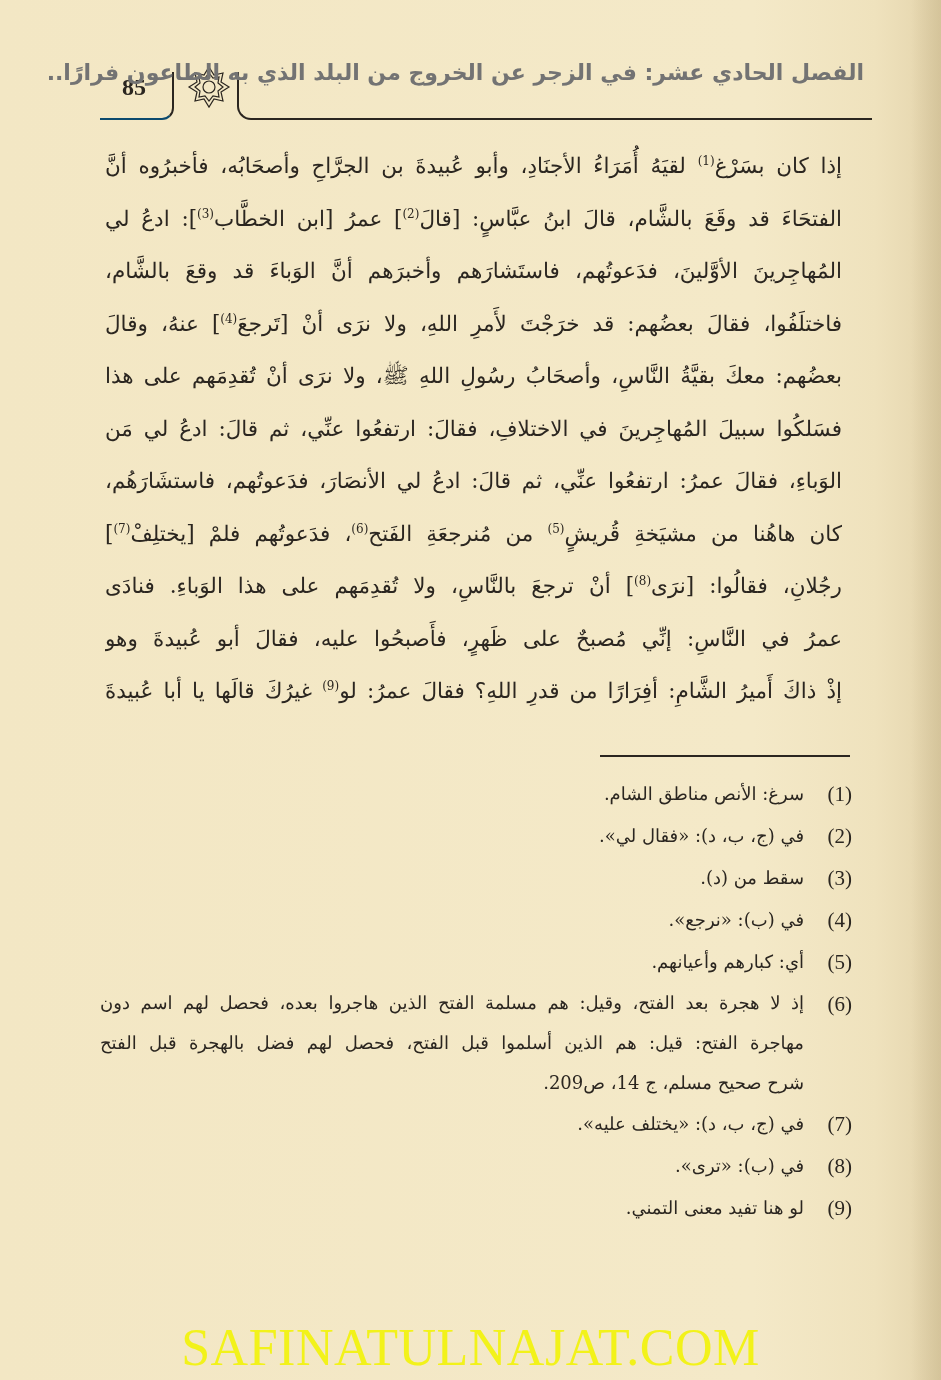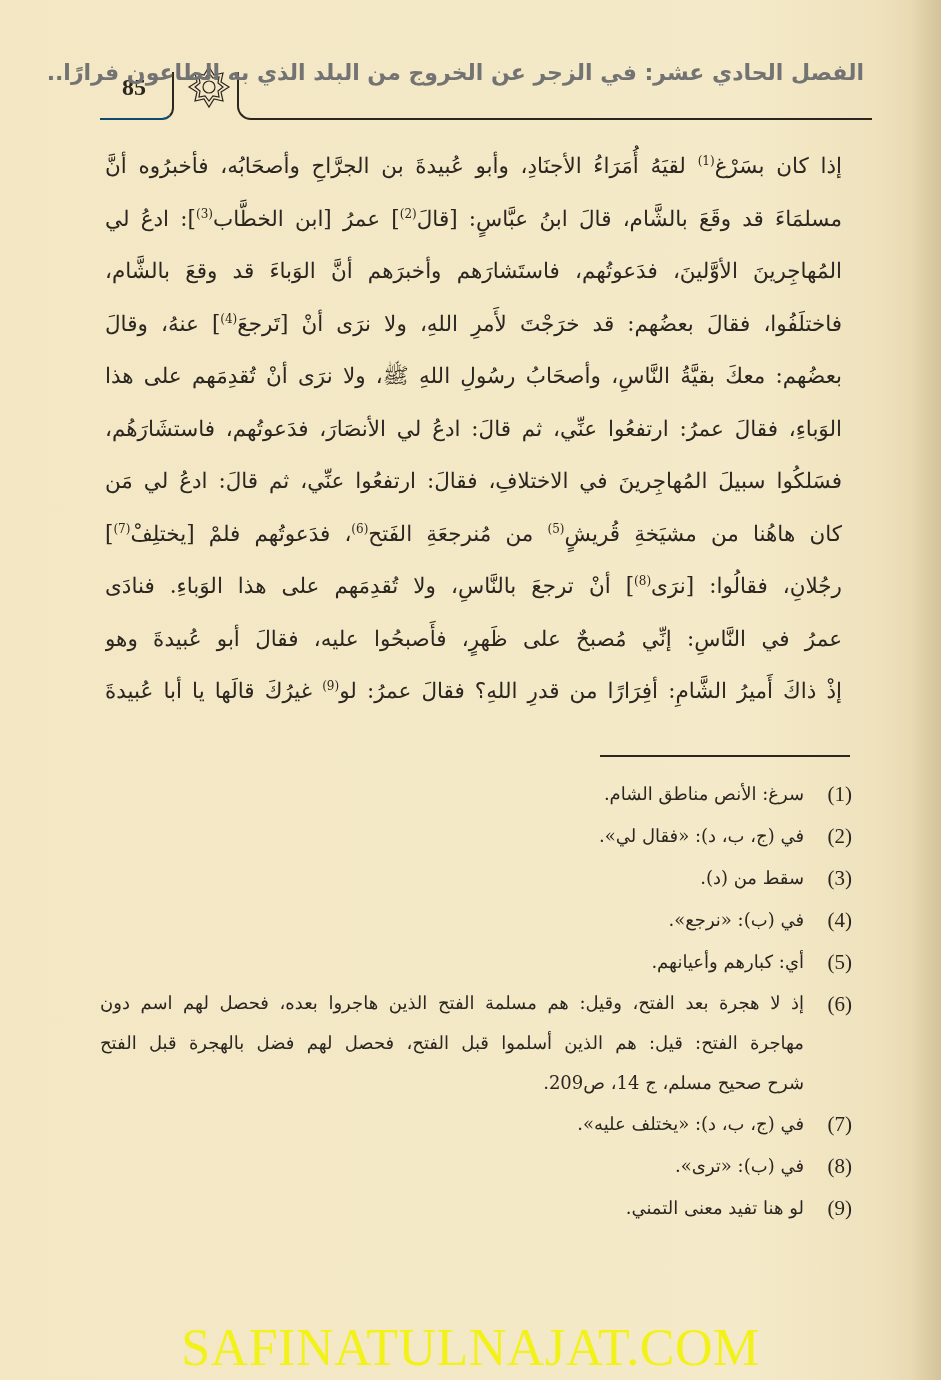--- a/index.html
+++ b/index.html
@@ -192,26 +192,26 @@
       </g>
     </svg>
   </div>
   <div class="title-box">
     <span class="running-title">الفصل الحادي عشر: في الزجر عن الخروج من البلد الذي به الطاعون فرارًا..</span>
   </div>
 </div>
 
 <div class="body-text" id="body-text">
     <span class="body-line"><span>إذا كان بسَرْغ</span><sup class="fn">(1)</sup><span> لقيَهُ أُمَرَاءُ الأجنَادِ، وأبو عُبيدةَ بن الجرَّاحِ وأصحَابُه، فأخبرُوه أنَّ</span></span>
-    <span class="body-line"><span>مسلمَاءَ قد وقَعَ بالشَّام، قالَ ابنُ عبَّاسٍ: [قالَ</span><sup class="fn">(2)</sup><span>] عمرُ [ابن الخطَّاب</span><sup class="fn">(3)</sup><span>]: ادعُ لي</span></span>
+    <span class="body-line"><span>الفتحَاءَ قد وقَعَ بالشَّام، قالَ ابنُ عبَّاسٍ: [قالَ</span><sup class="fn">(2)</sup><span>] عمرُ [ابن الخطَّاب</span><sup class="fn">(3)</sup><span>]: ادعُ لي</span></span>
     <span class="body-line"><span>المُهاجِرينَ الأوَّلينَ، فدَعوتُهم، فاستَشارَهم وأخبرَهم أنَّ الوَباءَ قد وقعَ بالشَّام،</span></span>
     <span class="body-line"><span>فاختلَفُوا، فقالَ بعضُهم: قد خرَجْتَ لأَمرِ اللهِ، ولا نرَى أنْ [تَرجعَ</span><sup class="fn">(4)</sup><span>] عنهُ، وقالَ</span></span>
     <span class="body-line"><span>بعضُهم: معكَ بقيَّةُ النَّاسِ، وأصحَابُ رسُولِ اللهِ ﷺ، ولا نرَى أنْ تُقدِمَهم على هذا</span></span>
+    <span class="body-line"><span>فسَلكُوا سبيلَ المُهاجِرينَ في الاختلافِ، فقالَ: ارتفعُوا عنِّي، ثم قالَ: ادعُ لي مَن</span></span>
     <span class="body-line"><span>الوَباءِ، فقالَ عمرُ: ارتفعُوا عنِّي، ثم قالَ: ادعُ لي الأنصَارَ، فدَعوتُهم، فاستشَارَهُم،</span></span>
-    <span class="body-line"><span>فسَلكُوا سبيلَ المُهاجِرينَ في الاختلافِ، فقالَ: ارتفعُوا عنِّي، ثم قالَ: ادعُ لي مَن</span></span>
     <span class="body-line"><span>كان هاهُنا من مشيَخةِ قُريشٍ</span><sup class="fn">(5)</sup><span> من مُنرجعَةِ الفَتح</span><sup class="fn">(6)</sup><span>، فدَعوتُهم فلمْ [يختلِفْ</span><sup class="fn">(7)</sup><span>]</span></span>
     <span class="body-line"><span>رجُلانِ، فقالُوا: [نرَى</span><sup class="fn">(8)</sup><span>] أنْ ترجعَ بالنَّاسِ، ولا تُقدِمَهم على هذا الوَباءِ. فنادَى</span></span>
     <span class="body-line"><span>عمرُ في النَّاسِ: إنِّي مُصبحٌ على ظَهرٍ، فأَصبحُوا عليه، فقالَ أبو عُبيدةَ وهو</span></span>
     <span class="body-line"><span>إذْ ذاكَ أَميرُ الشَّامِ: أفِرَارًا من قدرِ اللهِ؟ فقالَ عمرُ: لو</span><sup class="fn">(9)</sup><span> غيرُكَ قالَها يا أبا عُبيدةَ</span></span>
   </div>
 
 <div class="footnote-rule"></div>
 <div class="footnotes" id="footnotes">
     <div class="fn-item">
       <span class="fn-num">(1)</span>

